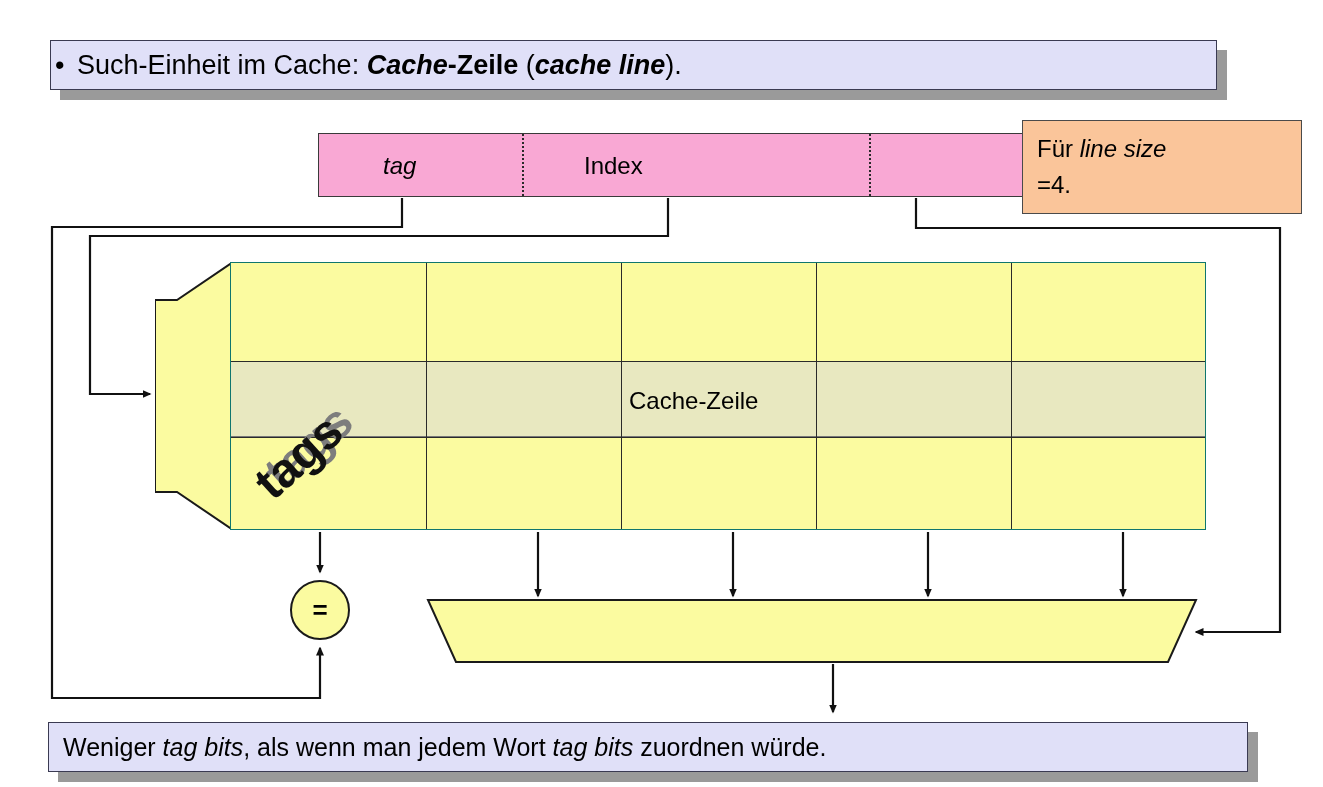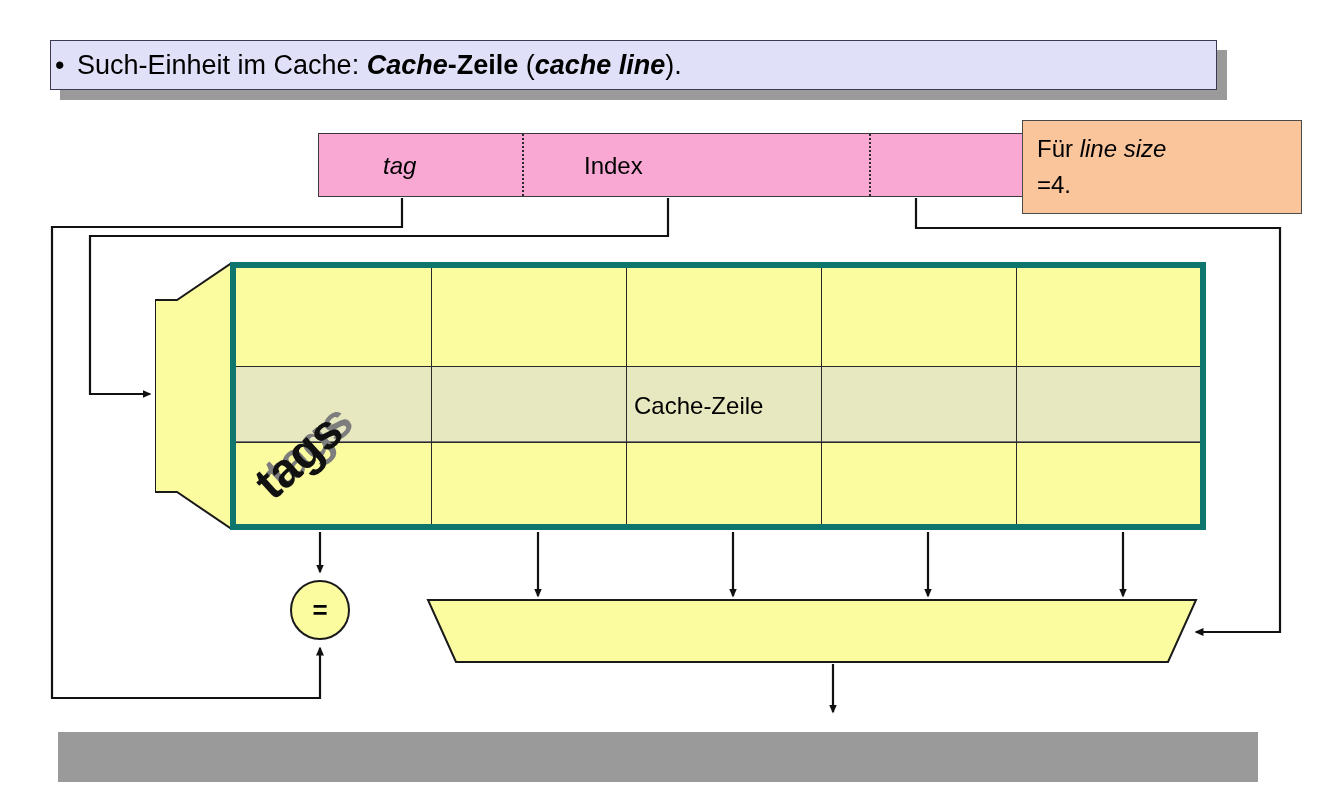--- a/index.html
+++ b/index.html
@@ -33,21 +33,21 @@
 
   
   .addr-field{position:absolute;left:302px;top:133px;width:710px;height:64px;
               background:#f9a8d4;border:1px solid #3a3a3a;box-sizing:border-box;margin-left:16px;}
   .addr-div{position:absolute;top:0;width:0;height:100%;
             border-left:2px dotted #2a2a2a;}
   .addr-seg-label{position:absolute;font-size:24px;top:18px;}
 
   
   .grid{position:absolute;left:230px;top:262px;width:976px;height:268px;
-        border:6px solid #0f766e;box-sizing:border-box;background:#fbfba0;}
+        border:1px solid #0f766e;box-sizing:border-box;background:#fbfba0;}
   .gcol{position:absolute;top:0;height:100%;border-left:1px solid #2a2a2a;}
   .grow-band{position:absolute;left:0;top:0;width:100%;height:100%;
              background:#e8e8c0;border-top:1px solid #777;border-bottom:1px solid #777;
              box-sizing:border-box;}
   .cz-label{position:absolute;font-size:24px;}
 
   .decoder{position:absolute;left:155px;top:262px;width:78px;height:268px;}
   .tags-word{position:absolute;font-size:48px;font-weight:bold;
              transform:rotate(-42deg);transform-origin:left bottom;
              white-space:nowrap;}
@@ -134,14 +134,19 @@
       <path d="M928,532 L928,596" marker-end="url(#ah)"></path>
       <path d="M1123,532 L1123,596" marker-end="url(#ah)"></path>
 
       <path d="M833,664 L833,712" marker-end="url(#ah)"></path>
     </g>
 
     <polygon points="428,600 1196,600 1168,662 456,662" fill="#fbfba0" stroke="#1a1a1a" stroke-width="2"></polygon>
   </svg>
 
   <div class="shadowbox" style="left:58px;top:732px;width:1200px;height:50px;"></div>
+  <div class="banner caption-box">
+    <div class="caption-text">
+      <span>Weniger </span><span class="i">tag bits</span><span>, als wenn man jedem Wort </span><span class="i">tag bits</span><span> zuordnen würde.</span>
+    </div>
+  </div>
 
 </div>
 
 </body></html>

